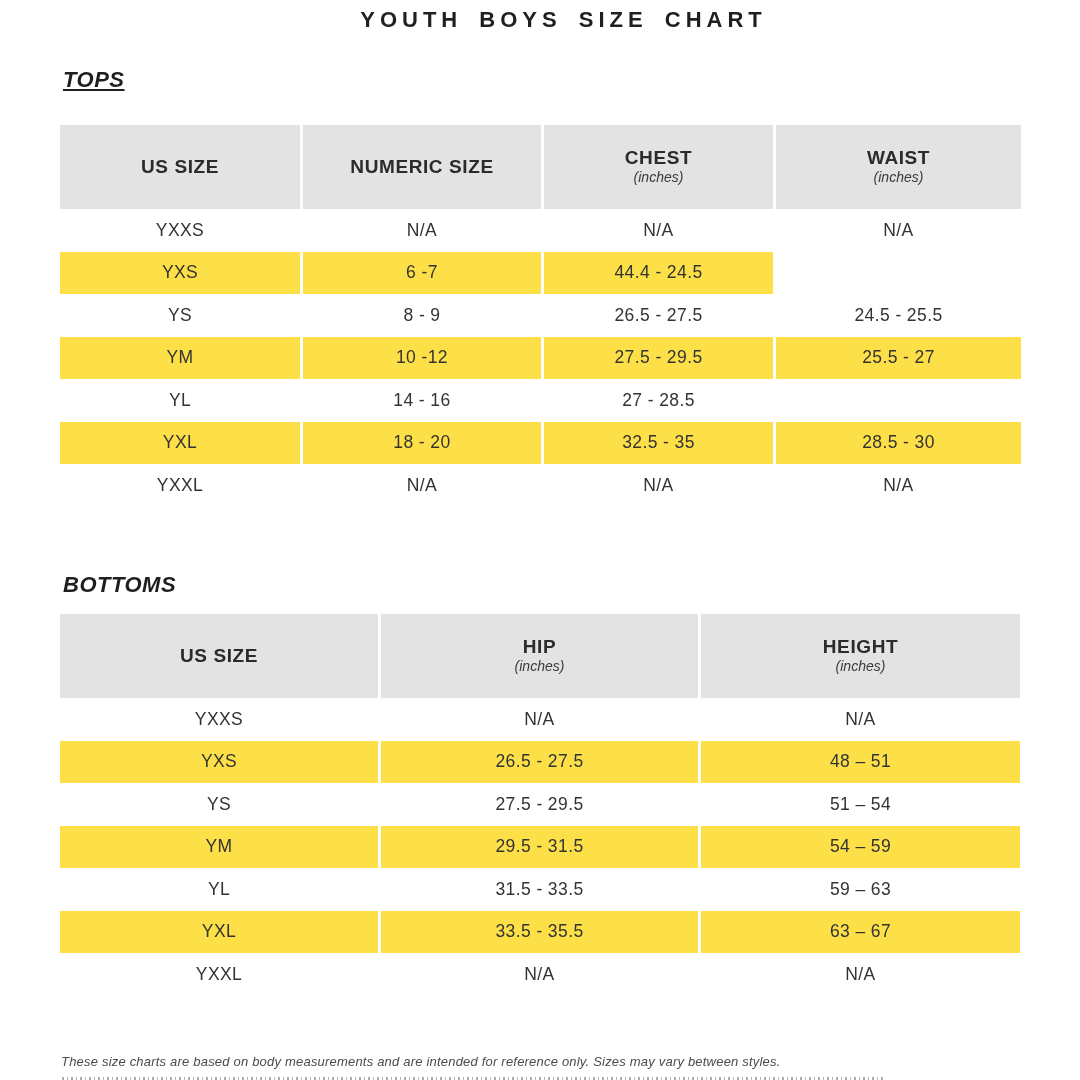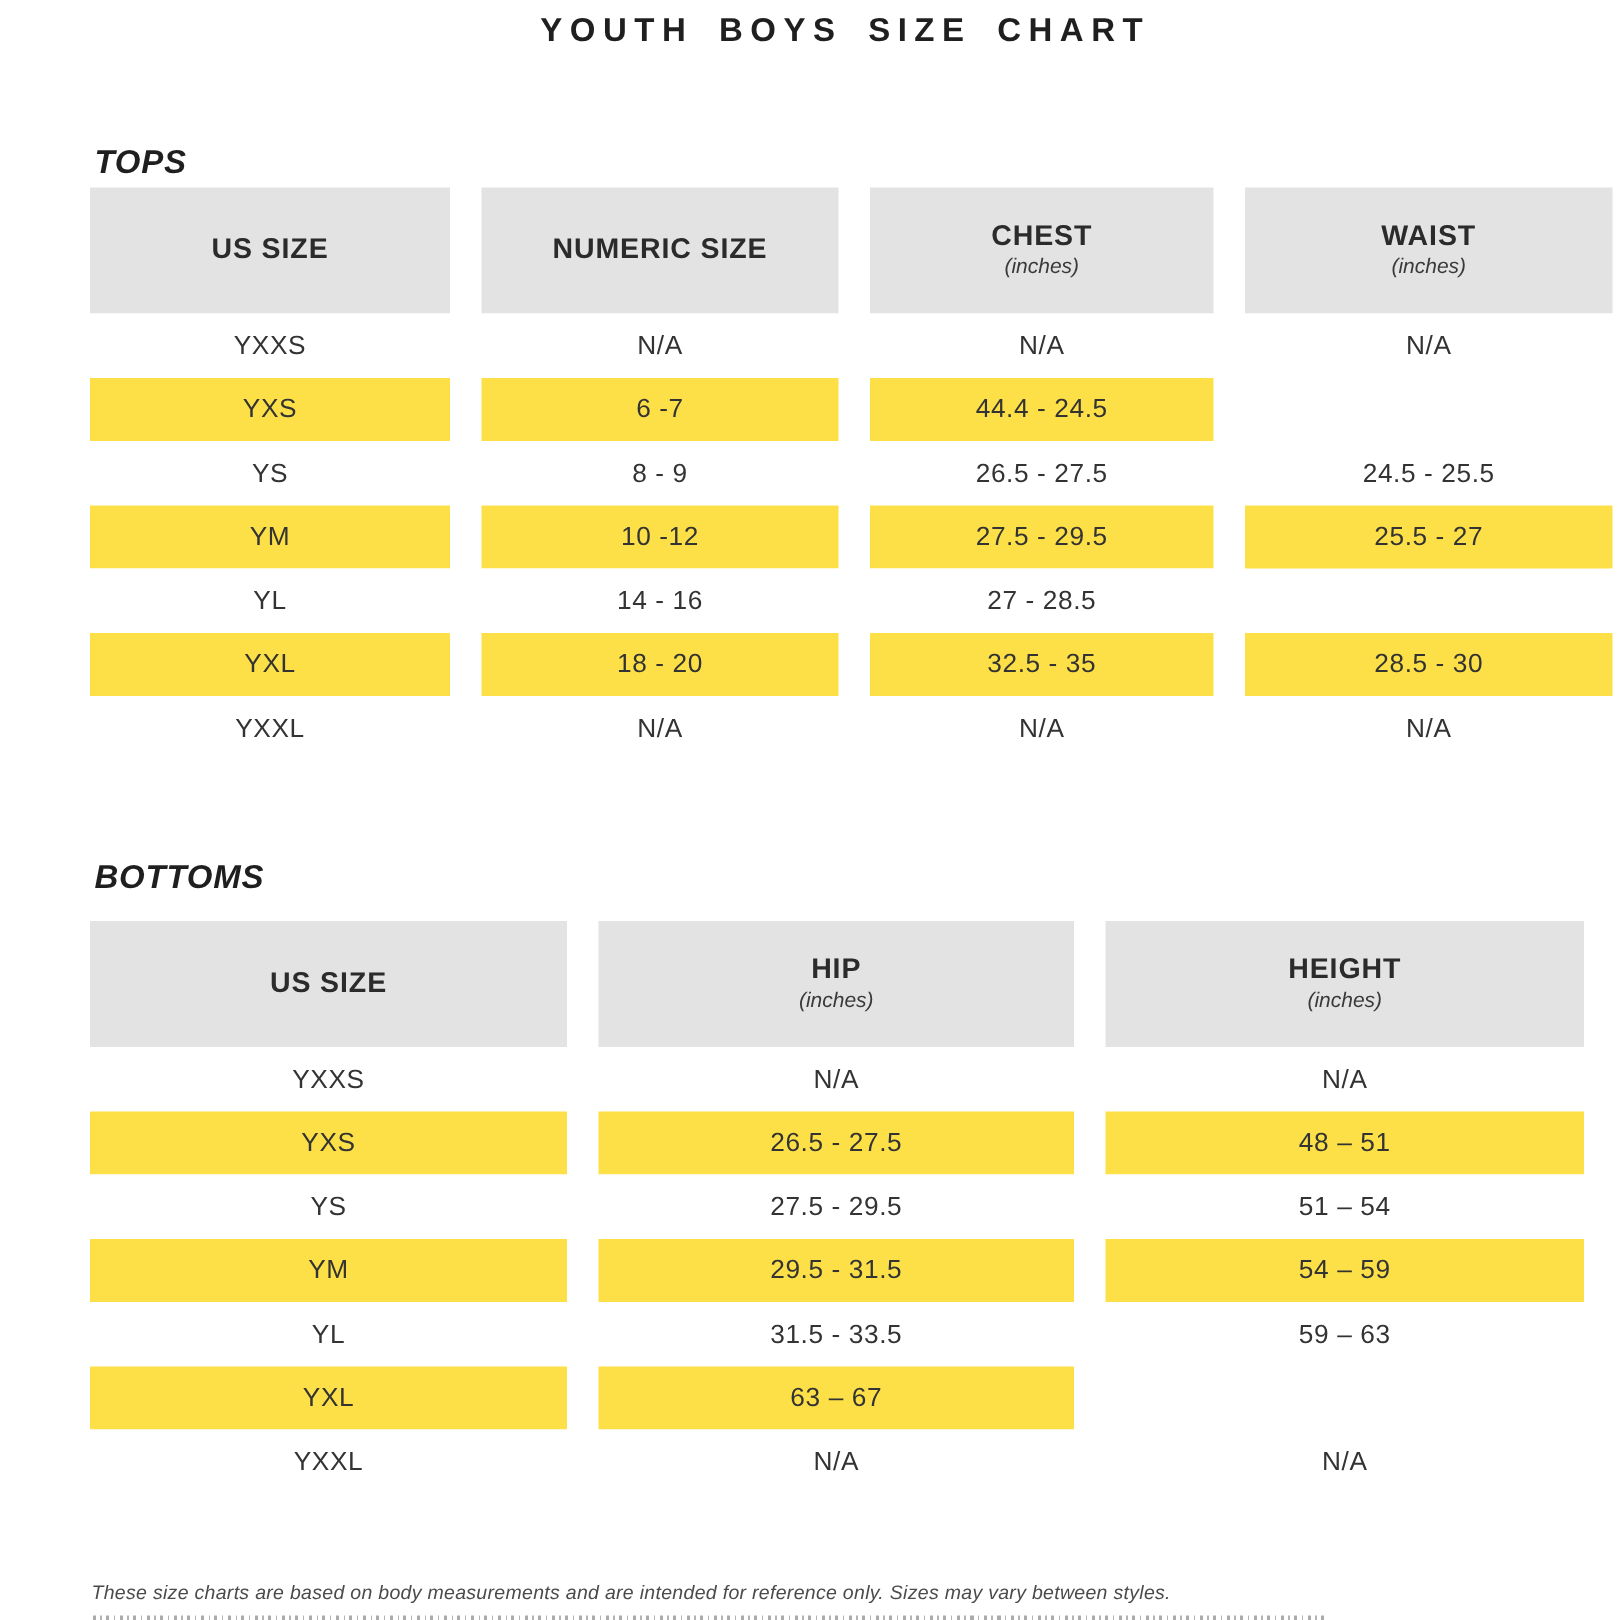--- a/index.html
+++ b/index.html
@@ -31,33 +31,33 @@
   }
   .section-heading {
     position: absolute;
     left: 63px;
     font-size: 22px;
     font-weight: 700;
     font-style: italic;
     letter-spacing: 0.5px;
     color: #1f1f1f;
   }
-  .heading-tops    { top: 95px; }
+  .heading-tops    { top: 67px; text-decoration: underline; }
   .heading-bottoms { top: 572px; }
 
   .table {
     position: absolute;
     left: 60px;
   }
   .table-tops    { top: 125px; width: 961px; }
   .table-bottoms { top: 614px; width: 960px; }
 
   .thead, .trow {
     display: grid;
-    column-gap: 21px;
+    column-gap: 3px;
   }
   .table-tops .thead, .table-tops .trow {
     grid-template-columns: 240px 238px 229px 245px;
   }
   .table-bottoms .thead, .table-bottoms .trow {
     grid-template-columns: 318px 317px 319px;
   }
   .thead { height: 84px; }
   .hcell {
     background: #e3e3e3;
@@ -229,20 +229,21 @@
           <div class="cell">29.5 - 31.5</div>
           <div class="cell">54 – 59</div>
         </div>
         <div class="trow">
           <div class="cell">YL</div>
           <div class="cell">31.5 - 33.5</div>
           <div class="cell">59 – 63</div>
         </div>
         <div class="trow shaded">
           <div class="cell">YXL</div>
+          <div class="cell">33.5 - 35.5</div>
           <div class="cell">63 – 67</div>
         </div>
         <div class="trow">
           <div class="cell">YXXL</div>
           <div class="cell">N/A</div>
           <div class="cell">N/A</div>
         </div>
       </div>
   </div>
 

